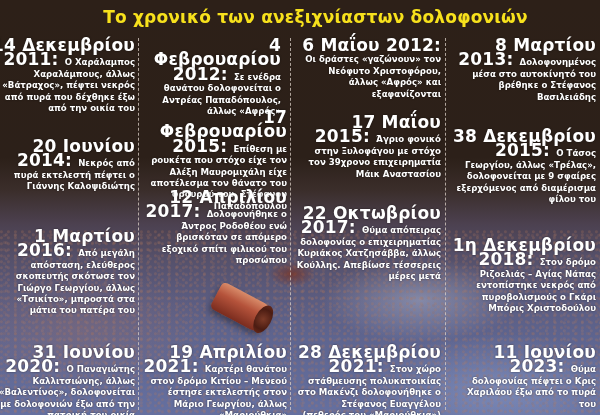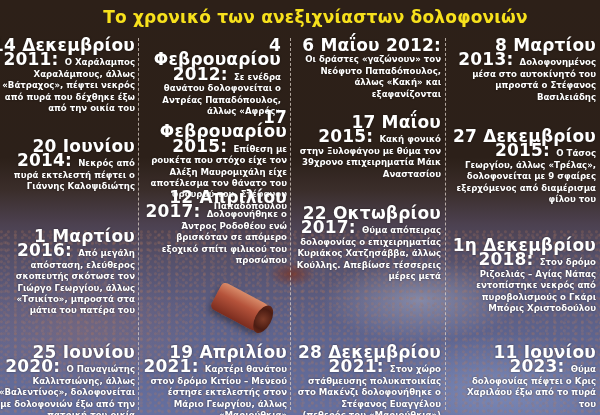--- a/index.html
+++ b/index.html
@@ -106,21 +106,21 @@
 </div>
 <div class="entry" style="left:-8px; top:141px; width:143px">
   <span class="date">20 Ιουνίου 2014: </span>
   <span class="text">Νεκρός από πυρά εκτελεστή πέφτει ο Γιάννης Καλοψιδιώτης</span>
 </div>
 <div class="entry" style="left:-8px; top:231px; width:143px">
   <span class="date">1 Μαρτίου 2016: </span>
   <span class="text">Από μεγάλη απόσταση, ελεύθερος σκοπευτής σκότωσε τον Γιώργο Γεωργίου, άλλως «Τσικίτο», μπροστά στα μάτια του πατέρα του</span>
 </div>
 <div class="entry" style="left:-8px; top:347px; width:143px">
-  <span class="date">25 Ιουνίου 2020: </span>
+  <span class="date">31 Ιουνίου 2020: </span>
   <span class="text">Ο Παναγιώτης Καλλιτσιώνης, άλλως «Βαλεντίνος», δολοφονείται με δολοφονιών έξω από την πατρική του οικία</span>
 </div>
 
 <div class="entry" style="left:137px; top:40px; width:144px">
   <span class="date">4 Φεβρουαρίου 2012: </span>
   <span class="text">Σε ενέδρα θανάτου δολοφονείται ο Αντρέας Παπαδόπουλος, άλλως «Αφρός»</span>
 </div>
 <div class="entry" style="left:143px; top:112px; width:144px">
   <span class="date">17 Φεβρουαρίου 2015: </span>
   <span class="text">Επίθεση με ρουκέτα που στόχο είχε τον Αλέξη Μαυρομιχάλη είχε αποτέλεσμα τον θάνατο του φρουρού του, Στέφανου Παπαδόπουλου</span>
@@ -129,41 +129,41 @@
   <span class="date">12 Απριλίου 2017: </span>
   <span class="text">Δολοφονήθηκε ο Άντρος Ροδοθέου ενώ βρισκόταν σε απόμερο εξοχικό σπίτι φιλικού του προσώπου</span>
 </div>
 <div class="entry" style="left:143px; top:347px; width:144px">
   <span class="date">19 Απριλίου 2021: </span>
   <span class="text">Καρτέρι θανάτου στον δρόμο Κιτίου – Μενεού έστησε εκτελεστής στον Μάριο Γεωργίου, άλλως «Μαριούθκια»</span>
 </div>
 
 <div class="entry" style="left:296px; top:40px; width:145px">
   <span class="date">6 Μαΐου 2012: </span>
-  <span class="text">Οι δράστες «γαζώνουν» τον Νεόφυτο Παπαδόπουλος, άλλως «Κακή» και εξαφανίζονται</span>
+  <span class="text">Οι δράστες «γαζώνουν» τον Νεόφυτο Χριστοφόρου, άλλως «Αφρός» και εξαφανίζονται</span>
 </div>
 <div class="entry" style="left:296px; top:117px; width:145px">
   <span class="date">17 Μαΐου 2015: </span>
-  <span class="text">Κακή φονικό στην Ξυλοφάγου με θύμα τον 39χρονο επιχειρηματία Μάικ Αναστασίου</span>
+  <span class="text">Άγριο φονικό στην Ξυλοφάγου με στόχο τον 39χρονο επιχειρηματία Μάικ Αναστασίου</span>
 </div>
 <div class="entry" style="left:296px; top:208px; width:145px">
   <span class="date">22 Οκτωβρίου 2017: </span>
   <span class="text">Θύμα απόπειρας δολοφονίας ο επιχειρηματίας Κυριάκος Χατζησάββα, άλλως Κούλλης. Απεβίωσε τέσσερεις μέρες μετά</span>
 </div>
 <div class="entry" style="left:296px; top:347px; width:145px">
   <span class="date">28 Δεκεμβρίου 2021: </span>
   <span class="text">Στον χώρο στάθμευσης πολυκατοικίας στο Μακένζι δολοφονήθηκε ο Στέφανος Ευαγγέλου (πεθερός του «Μαριούθκια»)</span>
 </div>
 
 <div class="entry" style="left:452px; top:40px; width:144px">
   <span class="date">8 Μαρτίου 2013: </span>
-  <span class="text">Δολοφονημένος μέσα στο αυτοκίνητό του μπροστά ο Στέφανος Βασιλειάδης</span>
+  <span class="text">Δολοφονημένος μέσα στο αυτοκίνητό του βρέθηκε ο Στέφανος Βασιλειάδης</span>
 </div>
 <div class="entry" style="left:452px; top:131px; width:144px">
-  <span class="date">27 Δεκεμβρίου 2015: </span>
+  <span class="date">38 Δεκεμβρίου 2015: </span>
   <span class="text">Ο Τάσος Γεωργίου, άλλως «Τρέλας», δολοφονείται με 9 σφαίρες εξερχόμενος από διαμέρισμα φίλου του</span>
 </div>
 <div class="entry" style="left:452px; top:240px; width:144px">
   <span class="date">1η Δεκεμβρίου 2018: </span>
   <span class="text">Στον δρόμο Ριζοελιάς – Αγίας Νάπας εντοπίστηκε νεκρός από πυροβολισμούς ο Γκάρι Μπόρις Χριστοδούλου</span>
 </div>
 <div class="entry" style="left:452px; top:347px; width:144px">
   <span class="date">11 Ιουνίου 2023: </span>
   <span class="text">Θύμα δολοφονίας πέφτει ο Κρις Χαριλάου έξω από το πυρά του</span>
 </div>

